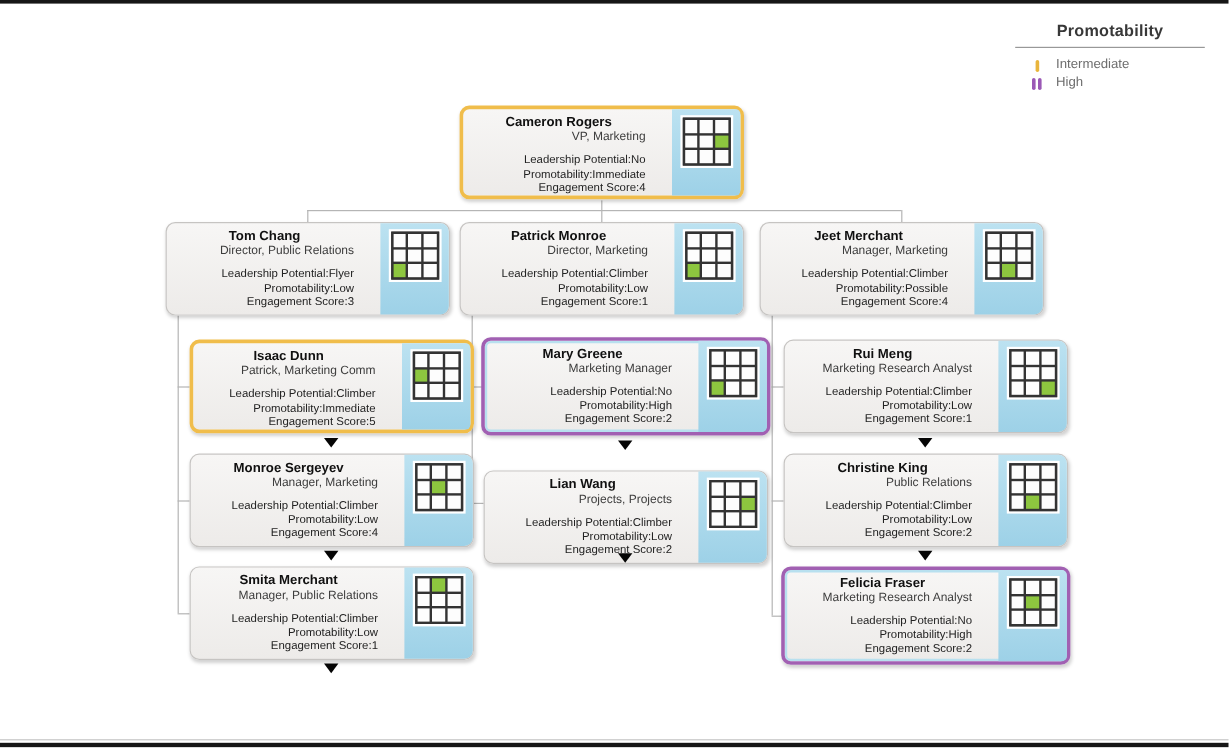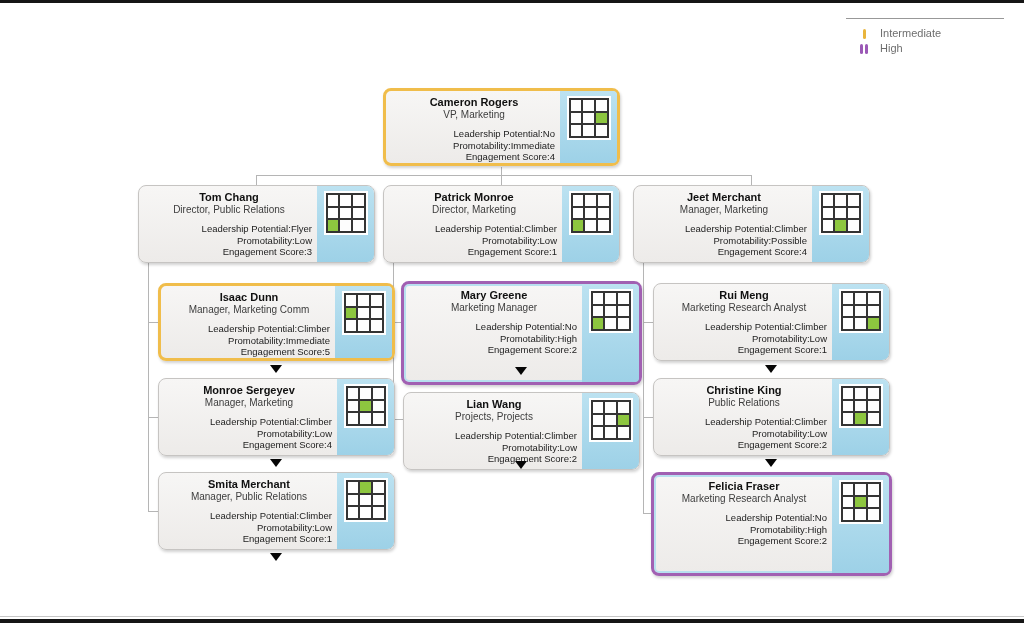--- a/index.html
+++ b/index.html
@@ -11,25 +11,25 @@
   .frame-line{position:absolute;left:0;right:0;bottom:6px;height:1px;background:#c6c6c6;}
 
   
   .cline{position:absolute;background:#b5b5b5;}
 
   
   .card{position:absolute;width:237px;height:78px;box-sizing:border-box;display:flex;
         background:linear-gradient(180deg,#f7f6f5 0%,#edebe9 100%);
         border:1px solid #c6c4c2;border-radius:8px;box-shadow:1px 2px 3px rgba(0,0,0,.18);}
   .card.intermediate{border:3px solid #f0bd4b;}
-  .card.high{border:3px solid #a160b2;width:241px;height:104px;
+  .card.high{border:3px solid #a160b2;width:241px;height:82px;
         box-shadow:inset 0 0 0 2px #b8e0ef,1px 2px 3px rgba(0,0,0,.18);}
-  .card-body{flex:1;padding:5px 5px 3px 7px;overflow:hidden;}
+  .card-body{flex:1;padding:5px 22px 3px 7px;overflow:hidden;}
   .emp-name{font-size:11px;font-weight:bold;color:#101010;text-align:center;line-height:13px;}
-  .emp-title{font-size:10px;color:#3d3d3d;text-align:center;line-height:12px;margin-bottom:7px;}
+  .emp-title{font-size:10px;color:#3d3d3d;text-align:right;line-height:12px;margin-bottom:7px;}
   .kv{display:flex;justify-content:flex-end;font-size:9.5px;color:#222;line-height:11.5px;}
   .kv .k{white-space:nowrap;}
   .kv .v{white-space:nowrap;}
   .blue-panel{width:57px;box-sizing:border-box;border-radius:0 7px 7px 0;
         background:linear-gradient(180deg,#bce2f1 0%,#9dd1e7 100%);
         display:flex;justify-content:center;align-items:flex-start;padding-top:7px;}
   .card.intermediate .blue-panel,.card.high .blue-panel{border-radius:0 4px 4px 0;}
   .nine-box{width:40px;height:40px;box-sizing:border-box;display:grid;
         grid-template-columns:repeat(3,1fr);grid-template-rows:repeat(3,1fr);gap:2px;
         background:#333;border:2px solid #333;box-shadow:0 0 0 2px #ffffff;}
@@ -203,21 +203,21 @@
           <div class="cell"></div>
           <div class="cell active"></div>
           <div class="cell"></div>
         </div>
       </div>
   </div>
 
   <div class="card intermediate" style="left:158px;top:283px">
     <div class="card-body">
       <div class="emp-name">Isaac Dunn</div>
-      <div class="emp-title">Manager, Marketing Comm</div>
+      <div class="emp-title">Patrick, Marketing Comm</div>
       <div class="kv">
           <span class="k">Leadership Potential:</span>
           <span class="v">Climber</span>
         </div>
       <div class="kv">
           <span class="k">Promotability:</span>
           <span class="v">Immediate</span>
         </div>
       <div class="kv">
           <span class="k">Engagement Score:</span>
@@ -465,20 +465,21 @@
 
   <div class="expand-arrow" style="left:270px;top:365px"></div>
   <div class="expand-arrow" style="left:270px;top:459px"></div>
   <div class="expand-arrow" style="left:270px;top:553px"></div>
   <div class="expand-arrow" style="left:515px;top:367px"></div>
   <div class="expand-arrow" style="left:515px;top:461px"></div>
   <div class="expand-arrow" style="left:765px;top:365px"></div>
   <div class="expand-arrow" style="left:765px;top:459px"></div>
 
   <div class="legend">
+    <div class="legend-title">Promotability</div>
     <div class="legend-rule"></div>
     <div class="legend-item">
       <span class="marker">
           <i class="bar yellow"></i>
         </span>
       <span>Intermediate</span>
     </div>
     <div class="legend-item">
       <span class="marker">
           <i class="bar purple"></i>

